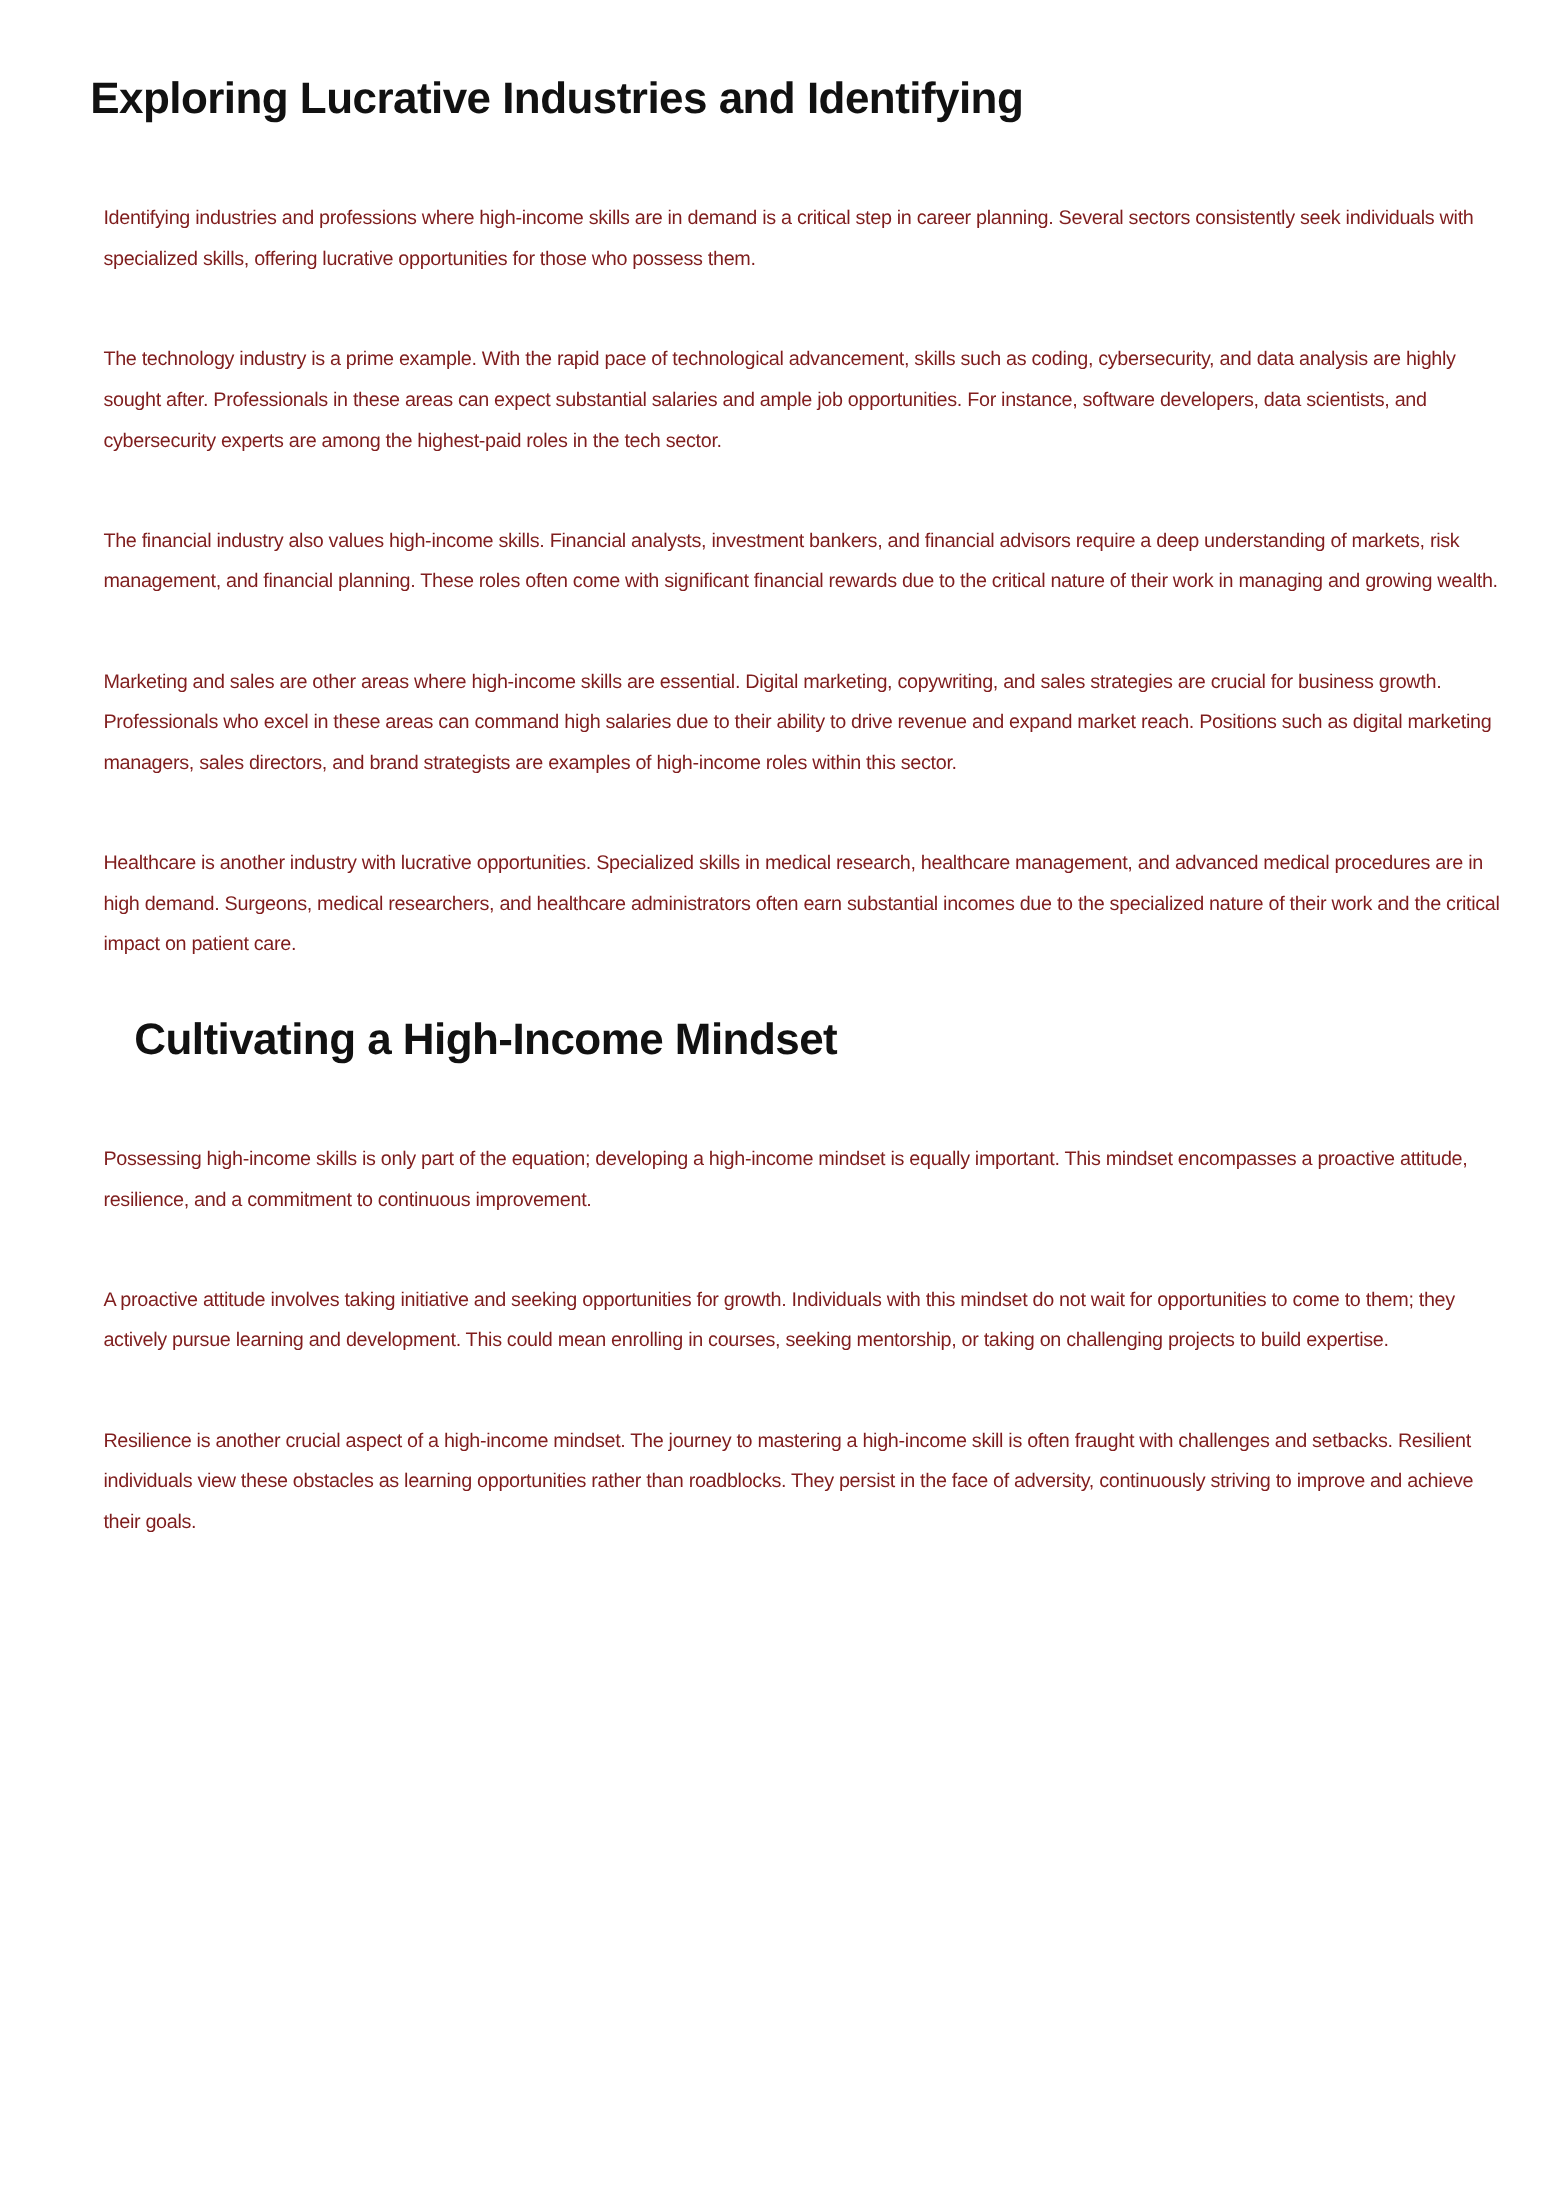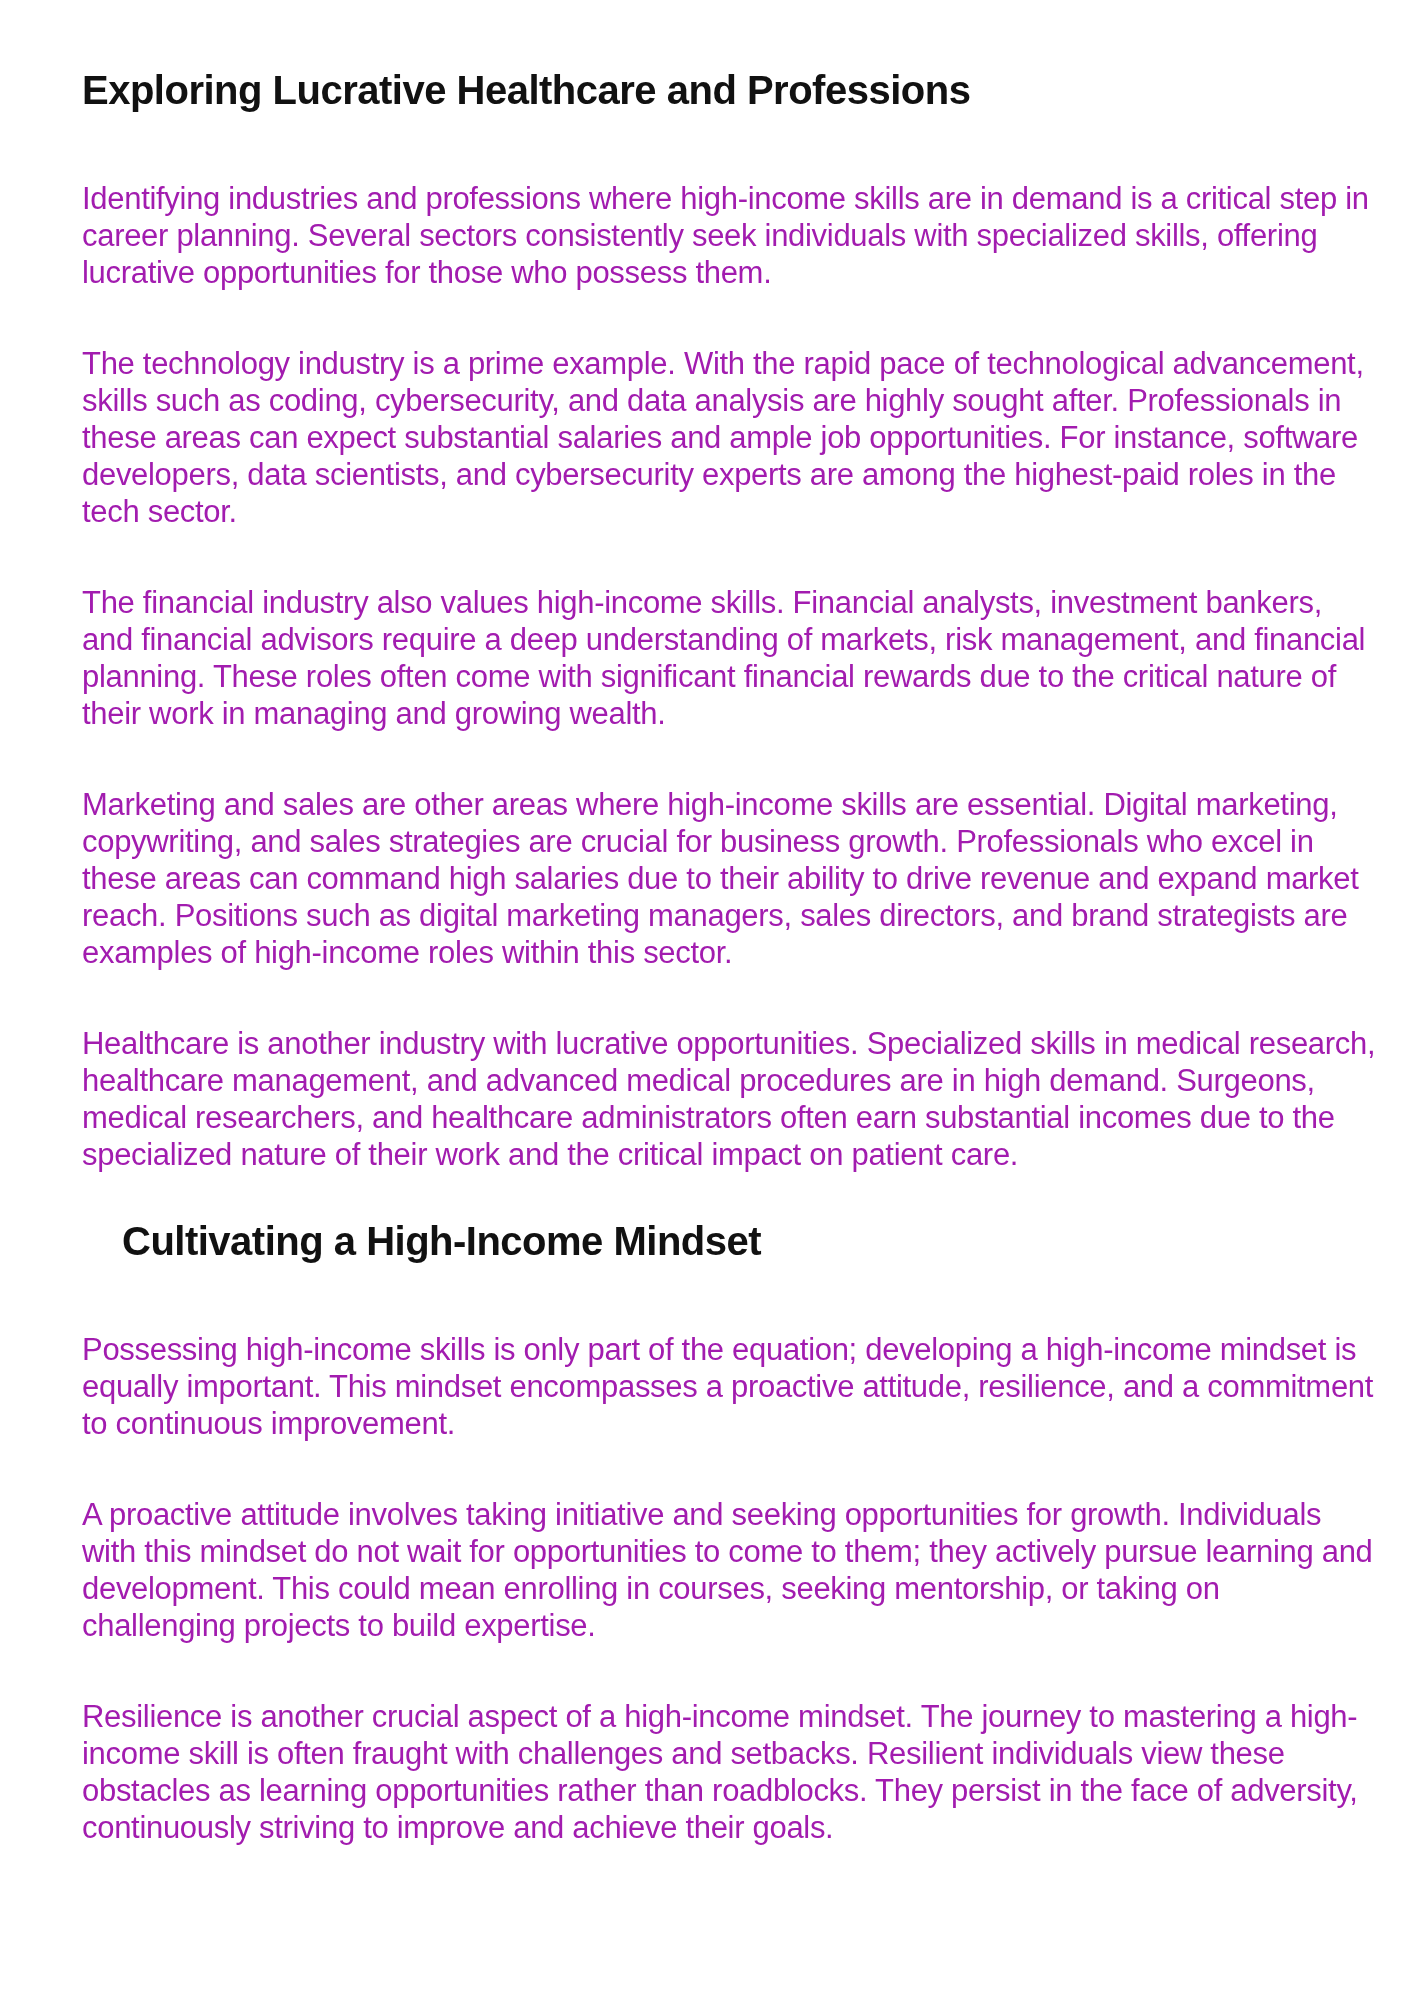--- a/index.html
+++ b/index.html
@@ -28,36 +28,36 @@
     font-weight: 700;
     letter-spacing: -0.5px;
     margin: 0 0 66px 0;
     color: #111111;
   }
   .section-heading.subsequent {
     margin-top: 44px;
     margin-left: 40px;
   }
   .body-paragraph {
-    font-size: 31px;
+    font-size: 18px;
     line-height: 37px;
     letter-spacing: -0.3px;
-    margin: 0;
-    color: #a21caf;
+    margin: 12px;
+    color: #7f1d1d;
   }
   .body-paragraph + .body-paragraph {
     margin-top: 54px;
   }
 </style>
 </head>
 <body>
 
 <main class="page">
 
-  <h1 class="section-heading">Exploring Lucrative Healthcare and Professions</h1>
+  <h1 class="section-heading">Exploring Lucrative Industries and Identifying</h1>
 
   <p class="body-paragraph">Identifying industries and professions where high-income skills are in demand is a critical step in career planning. Several sectors consistently seek individuals with specialized skills, offering lucrative opportunities for those who possess them.</p>
 
   <p class="body-paragraph">The technology industry is a prime example. With the rapid pace of technological advancement, skills such as coding, cybersecurity, and data analysis are highly sought after. Professionals in these areas can expect substantial salaries and ample job opportunities. For instance, software developers, data scientists, and cybersecurity experts are among the highest-paid roles in the tech sector.</p>
 
   <p class="body-paragraph">The financial industry also values high-income skills. Financial analysts, investment bankers, and financial advisors require a deep understanding of markets, risk management, and financial planning. These roles often come with significant financial rewards due to the critical nature of their work in managing and growing wealth.</p>
 
   <p class="body-paragraph">Marketing and sales are other areas where high-income skills are essential. Digital marketing, copywriting, and sales strategies are crucial for business growth. Professionals who excel in these areas can command high salaries due to their ability to drive revenue and expand market reach. Positions such as digital marketing managers, sales directors, and brand strategists are examples of high-income roles within this sector.</p>
 
   <p class="body-paragraph">Healthcare is another industry with lucrative opportunities. Specialized skills in medical research, healthcare management, and advanced medical procedures are in high demand. Surgeons, medical researchers, and healthcare administrators often earn substantial incomes due to the specialized nature of their work and the critical impact on patient care.</p>

